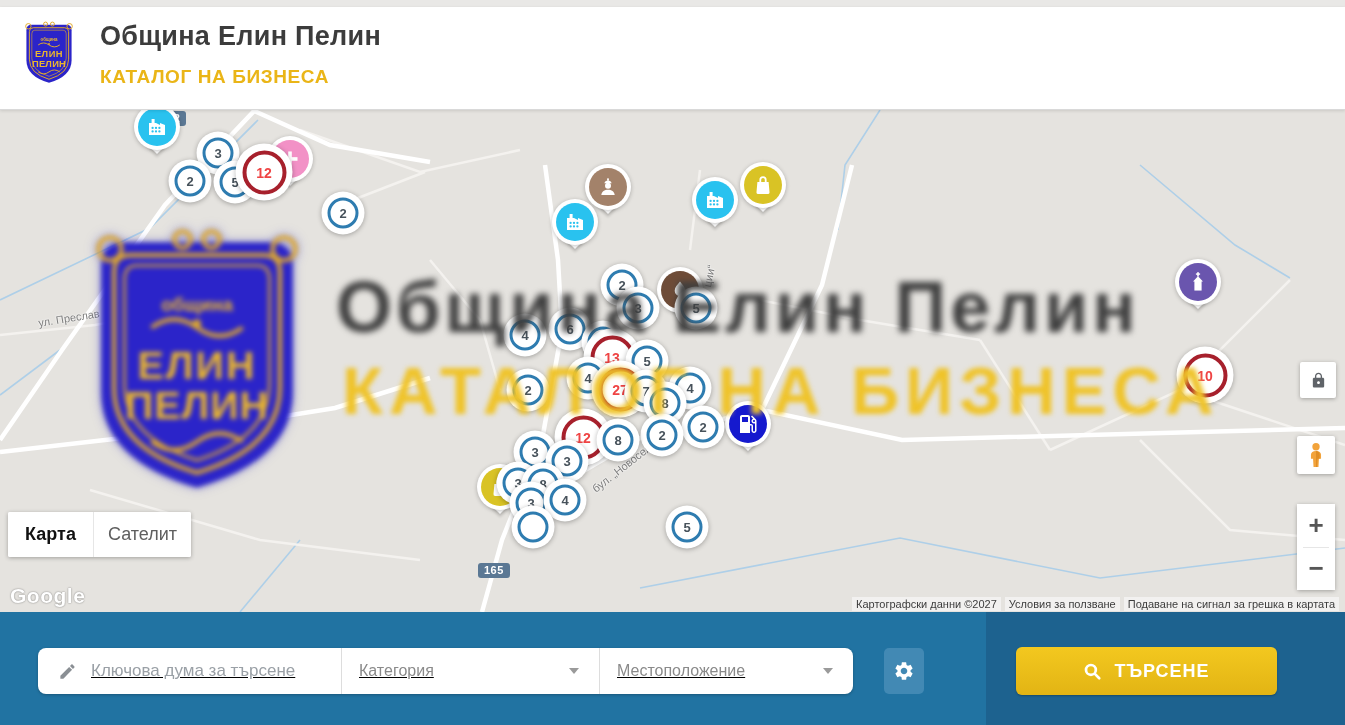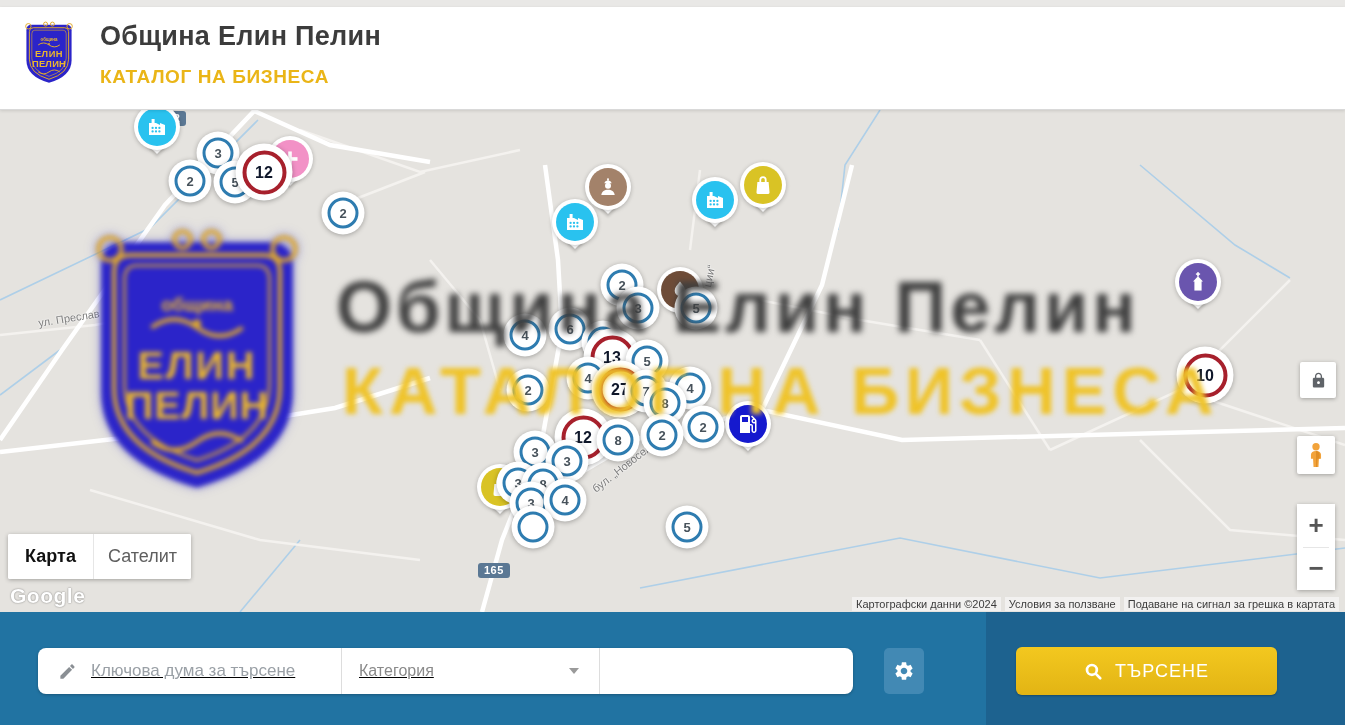--- a/index.html
+++ b/index.html
@@ -43,32 +43,32 @@
   .cluster { position:absolute; z-index:3; transform:translate(-50%,-50%); background:#fff; border-radius:50%;
              box-shadow:0 1px 5px rgba(0,0,0,.3); display:flex; align-items:center; justify-content:center;
              cursor:pointer; }
   .cluster .cluster-ring { border-radius:50%; border:3.5px solid var(--rc); background:#fff;
              display:flex; align-items:center; justify-content:center; }
   .cluster.small { width:43px; height:43px; }
   .cluster.small .cluster-ring { width:31px; height:31px; }
   .cluster.small span { font-size:13px; font-weight:700; color:#47525b; }
   .cluster.big { width:57px; height:57px; }
   .cluster.big .cluster-ring { width:44px; height:44px; border-width:4px; }
-  .cluster.big span { font-size:16px; font-weight:700; color:#0f172a; }
+  .cluster.big span { font-size:14px; font-weight:700; color:#ef4444; }
 
   
   .wm { position:absolute; z-index:10; pointer-events:none; }
   .wm-emblem { left:83px; top:106px; width:228px; height:300px; filter:blur(2.6px) drop-shadow(0 0 5px rgba(30,25,180,.55)); }
   .wm-title { left:336px; top:156px; font-size:72px; font-weight:700; color:#3e3e3e; letter-spacing:4px;
               white-space:nowrap; filter:blur(3.4px); }
   .wm-sub { left:342px; top:242px; font-size:67px; font-weight:700; color:#efc329; letter-spacing:6px;
             white-space:nowrap; filter:blur(2.8px); }
 
   
-  .maptype { position:absolute; left:8px; top:424px; z-index:12; display:flex; background:#fff;
+  .maptype { position:absolute; left:8px; top:402px; z-index:12; display:flex; background:#fff;
              border-radius:2px; box-shadow:0 1px 4px rgba(0,0,0,.3); overflow:hidden; }
   .maptype .mt-btn { height:45px; display:flex; align-items:center; justify-content:center; font-size:18px;
              cursor:pointer; background:#fff; border:none; }
   .mt-map { width:86px; font-weight:700; color:#111; border-right:1px solid #e6e6e6 !important; }
   .mt-sat { width:97px; color:#5f5f5f; }
   .glogo { position:absolute; left:10px; top:474px; z-index:12; font-size:21px; font-weight:700; color:#ffffff;
            letter-spacing:.5px; text-shadow:0 0 2px rgba(0,0,0,.35), 0 0 1px rgba(0,0,0,.25); cursor:pointer; }
   .attrib { position:absolute; right:6px; top:487px; z-index:12; font-size:11px; color:#3c3c3c; display:flex; gap:4px; }
   .attrib span { background:rgba(245,245,245,.75); padding:1px 4px; white-space:nowrap; }
   .attrib .lnk { cursor:pointer; }
@@ -94,21 +94,21 @@
   .sb-select { display:flex; align-items:center; justify-content:space-between; height:46px; cursor:pointer; }
   .sb-select .sel-txt { font-size:16px; color:#8a8a8a; }
   .sb-cat { width:257px; padding:0 20px 0 17px; }
   .sb-loc { width:253px; padding:0 20px 0 17px; }
   .caret { width:0; height:0; border-left:5px solid transparent; border-right:5px solid transparent;
            border-top:6px solid #9a9a9a; }
   .gear-btn { position:absolute; left:884px; top:36px; width:40px; height:46px; background:#4289b4;
               border:none; border-radius:5px; display:flex; align-items:center; justify-content:center; cursor:pointer; }
   .gear-btn svg { width:22px; height:22px; fill:#fff; }
   .search-btn { position:absolute; left:1016px; top:35px; width:261px; height:48px; border:none; border-radius:6px;
-                background:linear-gradient(#f3c81f, #e2b414); color:#fff; font-size:18px; font-weight:400;
+                background:linear-gradient(#f3c81f, #e2b414); color:#fff; font-size:18px; font-weight:700;
                 letter-spacing:1px; display:flex; align-items:center; justify-content:center; gap:12px;
                 cursor:pointer; font-family:"Liberation Sans", sans-serif; box-shadow:0 1px 2px rgba(0,0,0,.25); }
   .search-btn svg { width:19px; height:19px; }
 </style>
 </head>
 <body>
 
 <div class="stage">
 
   <div class="topstrip"></div>
@@ -494,21 +494,21 @@
     <div class="wm wm-title">Община Елин Пелин</div>
     <div class="wm wm-sub">КАТАЛОГ НА БИЗНЕСА</div>
 
     <div class="maptype">
       <button class="mt-btn mt-map">Карта</button>
       <button class="mt-btn mt-sat">Сателит</button>
     </div>
     <div class="glogo">Google</div>
 
     <div class="attrib">
-      <span>Картографски данни ©2024</span>
+      <span>Картографски данни ©2027</span>
       <span class="lnk">Условия за ползване</span>
       <span class="lnk">Подаване на сигнал за грешка в картата</span>
     </div>
 
     <div class="ctl ctl-lock">
       <svg width="17" height="17" viewBox="0 0 24 24" fill="#5f6368">
         <path d="M18 8h-1V6c0-2.76-2.24-5-5-5S7 3.24 7 6v2H6c-1.1 0-2 .9-2 2v10c0 1.1.9 2 2 2h12c1.1 0 2-.9 2-2V10c0-1.1-.9-2-2-2zm-6 9c-1.1 0-2-.9-2-2s.9-2 2-2 2 .9 2 2-.9 2-2 2zm3.1-9H8.9V6c0-1.71 1.39-3.1 3.1-3.1 1.71 0 3.1 1.39 3.1 3.1v2z"></path>
       </svg>
     </div>
     <div class="ctl ctl-peg">
@@ -534,20 +534,24 @@
           <path d="M3 17.25V21h3.75L17.81 9.94l-3.75-3.75L3 17.25zM20.71 7.04c.39-.39.39-1.02 0-1.41l-2.34-2.34c-.39-.39-1.02-.39-1.41 0l-1.83 1.83 3.75 3.75 1.83-1.83z"></path>
         </svg>
         <input type="text" placeholder="Ключова дума за търсене" style="">
       </div>
       <div class="sb-divider"></div>
       <div class="sb-select sb-cat">
         <span class="sel-txt">Категория</span>
         <i class="caret"></i>
       </div>
       <div class="sb-divider"></div>
+      <div class="sb-select sb-loc">
+        <span class="sel-txt">Местоположение</span>
+        <i class="caret"></i>
+      </div>
     </div>
 
     <button class="gear-btn">
       <svg viewBox="0 0 24 24">
         <path d="M19.14 12.94c.04-.3.06-.61.06-.94 0-.32-.02-.64-.07-.94l2.03-1.58c.18-.14.23-.41.12-.61l-1.92-3.32c-.12-.22-.37-.29-.59-.22l-2.39.96c-.5-.38-1.03-.7-1.62-.94l-.36-2.54c-.04-.24-.24-.41-.48-.41h-3.84c-.24 0-.43.17-.47.41l-.36 2.54c-.59.24-1.13.57-1.62.94l-2.39-.96c-.22-.08-.47 0-.59.22L2.74 8.87c-.12.21-.08.47.12.61l2.03 1.58c-.05.3-.09.63-.09.94s.02.64.07.94l-2.03 1.58c-.18.14-.23.41-.12.61l1.92 3.32c.12.22.37.29.59.22l2.39-.96c.5.38 1.03.7 1.62.94l.36 2.54c.05.24.24.41.48.41h3.84c.24 0 .44-.17.47-.41l.36-2.54c.59-.24 1.13-.56 1.62-.94l2.39.96c.22.08.47 0 .59-.22l1.92-3.32c.12-.22.07-.47-.12-.61l-2.01-1.58zM12 15.6c-1.98 0-3.6-1.62-3.6-3.6s1.62-3.6 3.6-3.6 3.6 1.62 3.6 3.6-1.62 3.6-3.6 3.6z"></path>
       </svg>
     </button>
 
     <button class="search-btn">
       <svg viewBox="0 0 24 24" fill="none" stroke="#ffffff" stroke-width="3.4" stroke-linecap="round">

